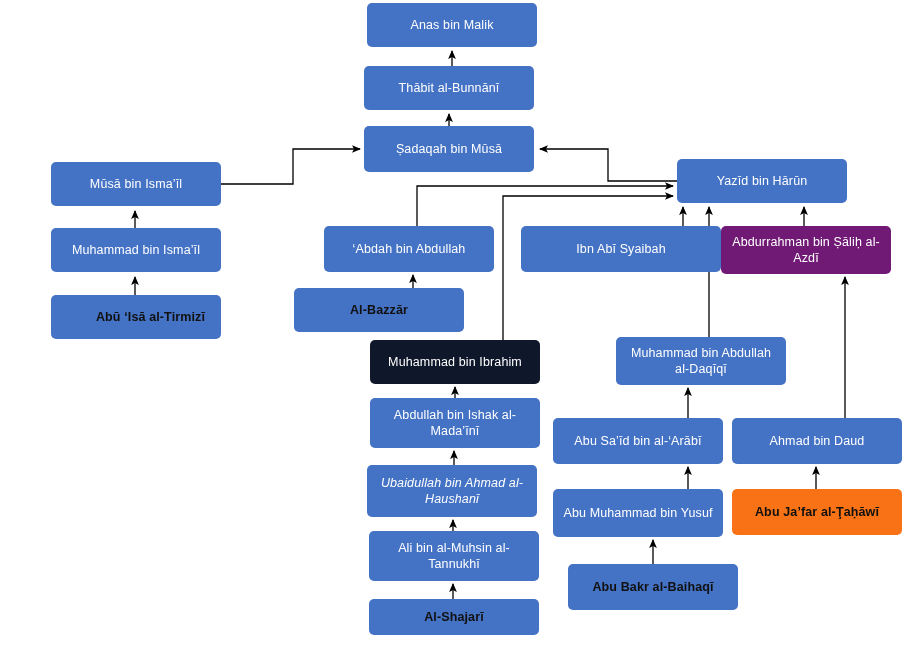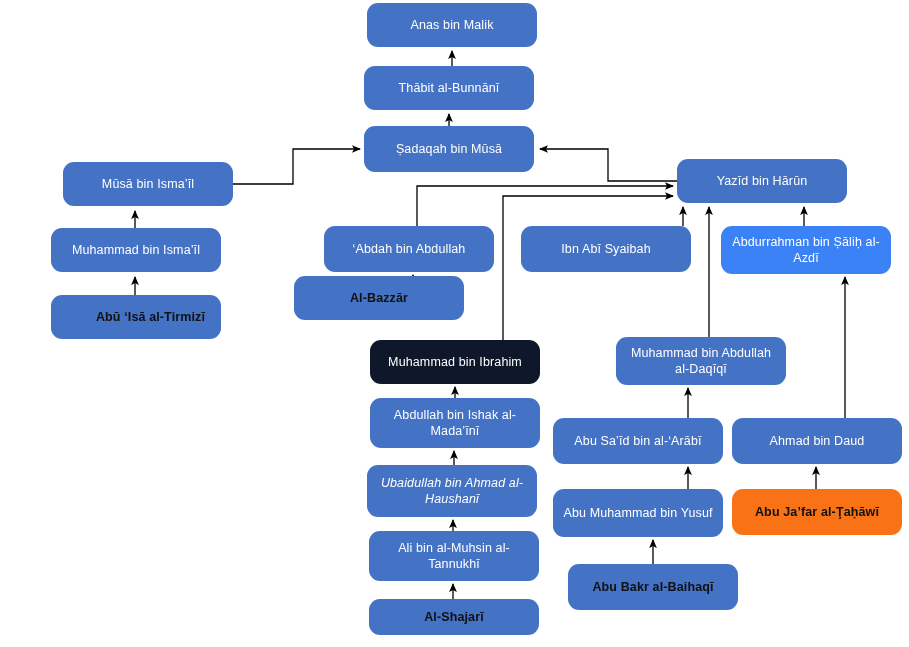--- a/index.html
+++ b/index.html
@@ -19,21 +19,21 @@
     position:absolute;left:0;top:0;
     width:909px;height:647px;
     pointer-events:none;
     z-index:1;
   }
   .node{
     position:absolute;
     box-sizing:border-box;
     background:#4472C4;
     color:#ffffff;
-    border-radius:11px;
+    border-radius:5px;
     display:flex;
     align-items:center;
     justify-content:center;
     text-align:center;
     font-size:12.5px;
     line-height:1.28;
     padding:2px 6px;
     z-index:2;
     letter-spacing:0.01em;
   }
@@ -80,42 +80,42 @@
   <div id="nodes">
       <div class="node" style="left: 367px; top: 3px; width: 170px; height: 44px; background: rgb(68, 114, 196);">
         <span>Anas bin Malik</span>
       </div>
       <div class="node" style="left: 364px; top: 66px; width: 170px; height: 44px; background: rgb(68, 114, 196);">
         <span>Thābit al-Bunnānī</span>
       </div>
       <div class="node" style="left: 364px; top: 126px; width: 170px; height: 46px; background: rgb(68, 114, 196);">
         <span>Ṣadaqah bin Mūsā</span>
       </div>
-      <div class="node" style="left: 51px; top: 162px; width: 170px; height: 44px; background: rgb(68, 114, 196); margin-left: 12px;">
+      <div class="node" style="left: 51px; top: 162px; width: 170px; height: 44px; background: rgb(68, 114, 196);">
         <span>Mūsā bin Isma’īl</span>
       </div>
       <div class="node" style="left: 51px; top: 228px; width: 170px; height: 44px; background: rgb(68, 114, 196); text-align: center;">
         <span>Muhammad bin Isma’īl</span>
       </div>
       <div class="node bold" style="left: 51px; top: 295px; width: 170px; height: 44px; background: rgb(68, 114, 196); padding-left: 35px;">
         <span>Abū ‘Isā al-Tirmizī</span>
       </div>
       <div class="node" style="left: 677px; top: 159px; width: 170px; height: 44px; background: rgb(68, 114, 196);">
         <span>Yazīd  bin Hārūn</span>
       </div>
       <div class="node" style="left: 324px; top: 226px; width: 170px; height: 46px; background: rgb(68, 114, 196);">
         <span>‘Abdah bin Abdullah</span>
       </div>
-      <div class="node" style="left: 521px; top: 226px; width: 170px; height: 46px; background: rgb(68, 114, 196);">
+      <div class="node" style="left: 521px; top: 226px; width: 200px; height: 46px; background: rgb(68, 114, 196);">
         <span>Ibn Abī Syaibah</span>
       </div>
-      <div class="node" style="left: 721px; top: 226px; width: 170px; height: 48px; background: #3b82f6;">
+      <div class="node" style="left: 721px; top: 226px; width: 170px; height: 48px; background: #701a75;">
         <span>Abdurrahman bin Ṣāliḥ al-Azdī</span>
       </div>
-      <div class="node bold" style="left: 294px; top: 276px; width: 170px; height: 44px; background: rgb(68, 114, 196);">
+      <div class="node bold" style="left: 294px; top: 288px; width: 170px; height: 44px; background: rgb(68, 114, 196);">
         <span>Al-Bazzār</span>
       </div>
       <div class="node" style="left: 370px; top: 340px; width: 170px; height: 44px; background: #0f172a;">
         <span>Muhammad bin Ibrahim</span>
       </div>
       <div class="node" style="left: 616px; top: 337px; width: 170px; height: 48px; background: rgb(68, 114, 196);">
         <span>Muhammad bin Abdullah al-Daqīqī</span>
       </div>
       <div class="node" style="left: 370px; top: 398px; width: 170px; height: 50px; background: rgb(68, 114, 196);">
         <span>Abdullah bin Ishak al-Mada’īnī</span>

